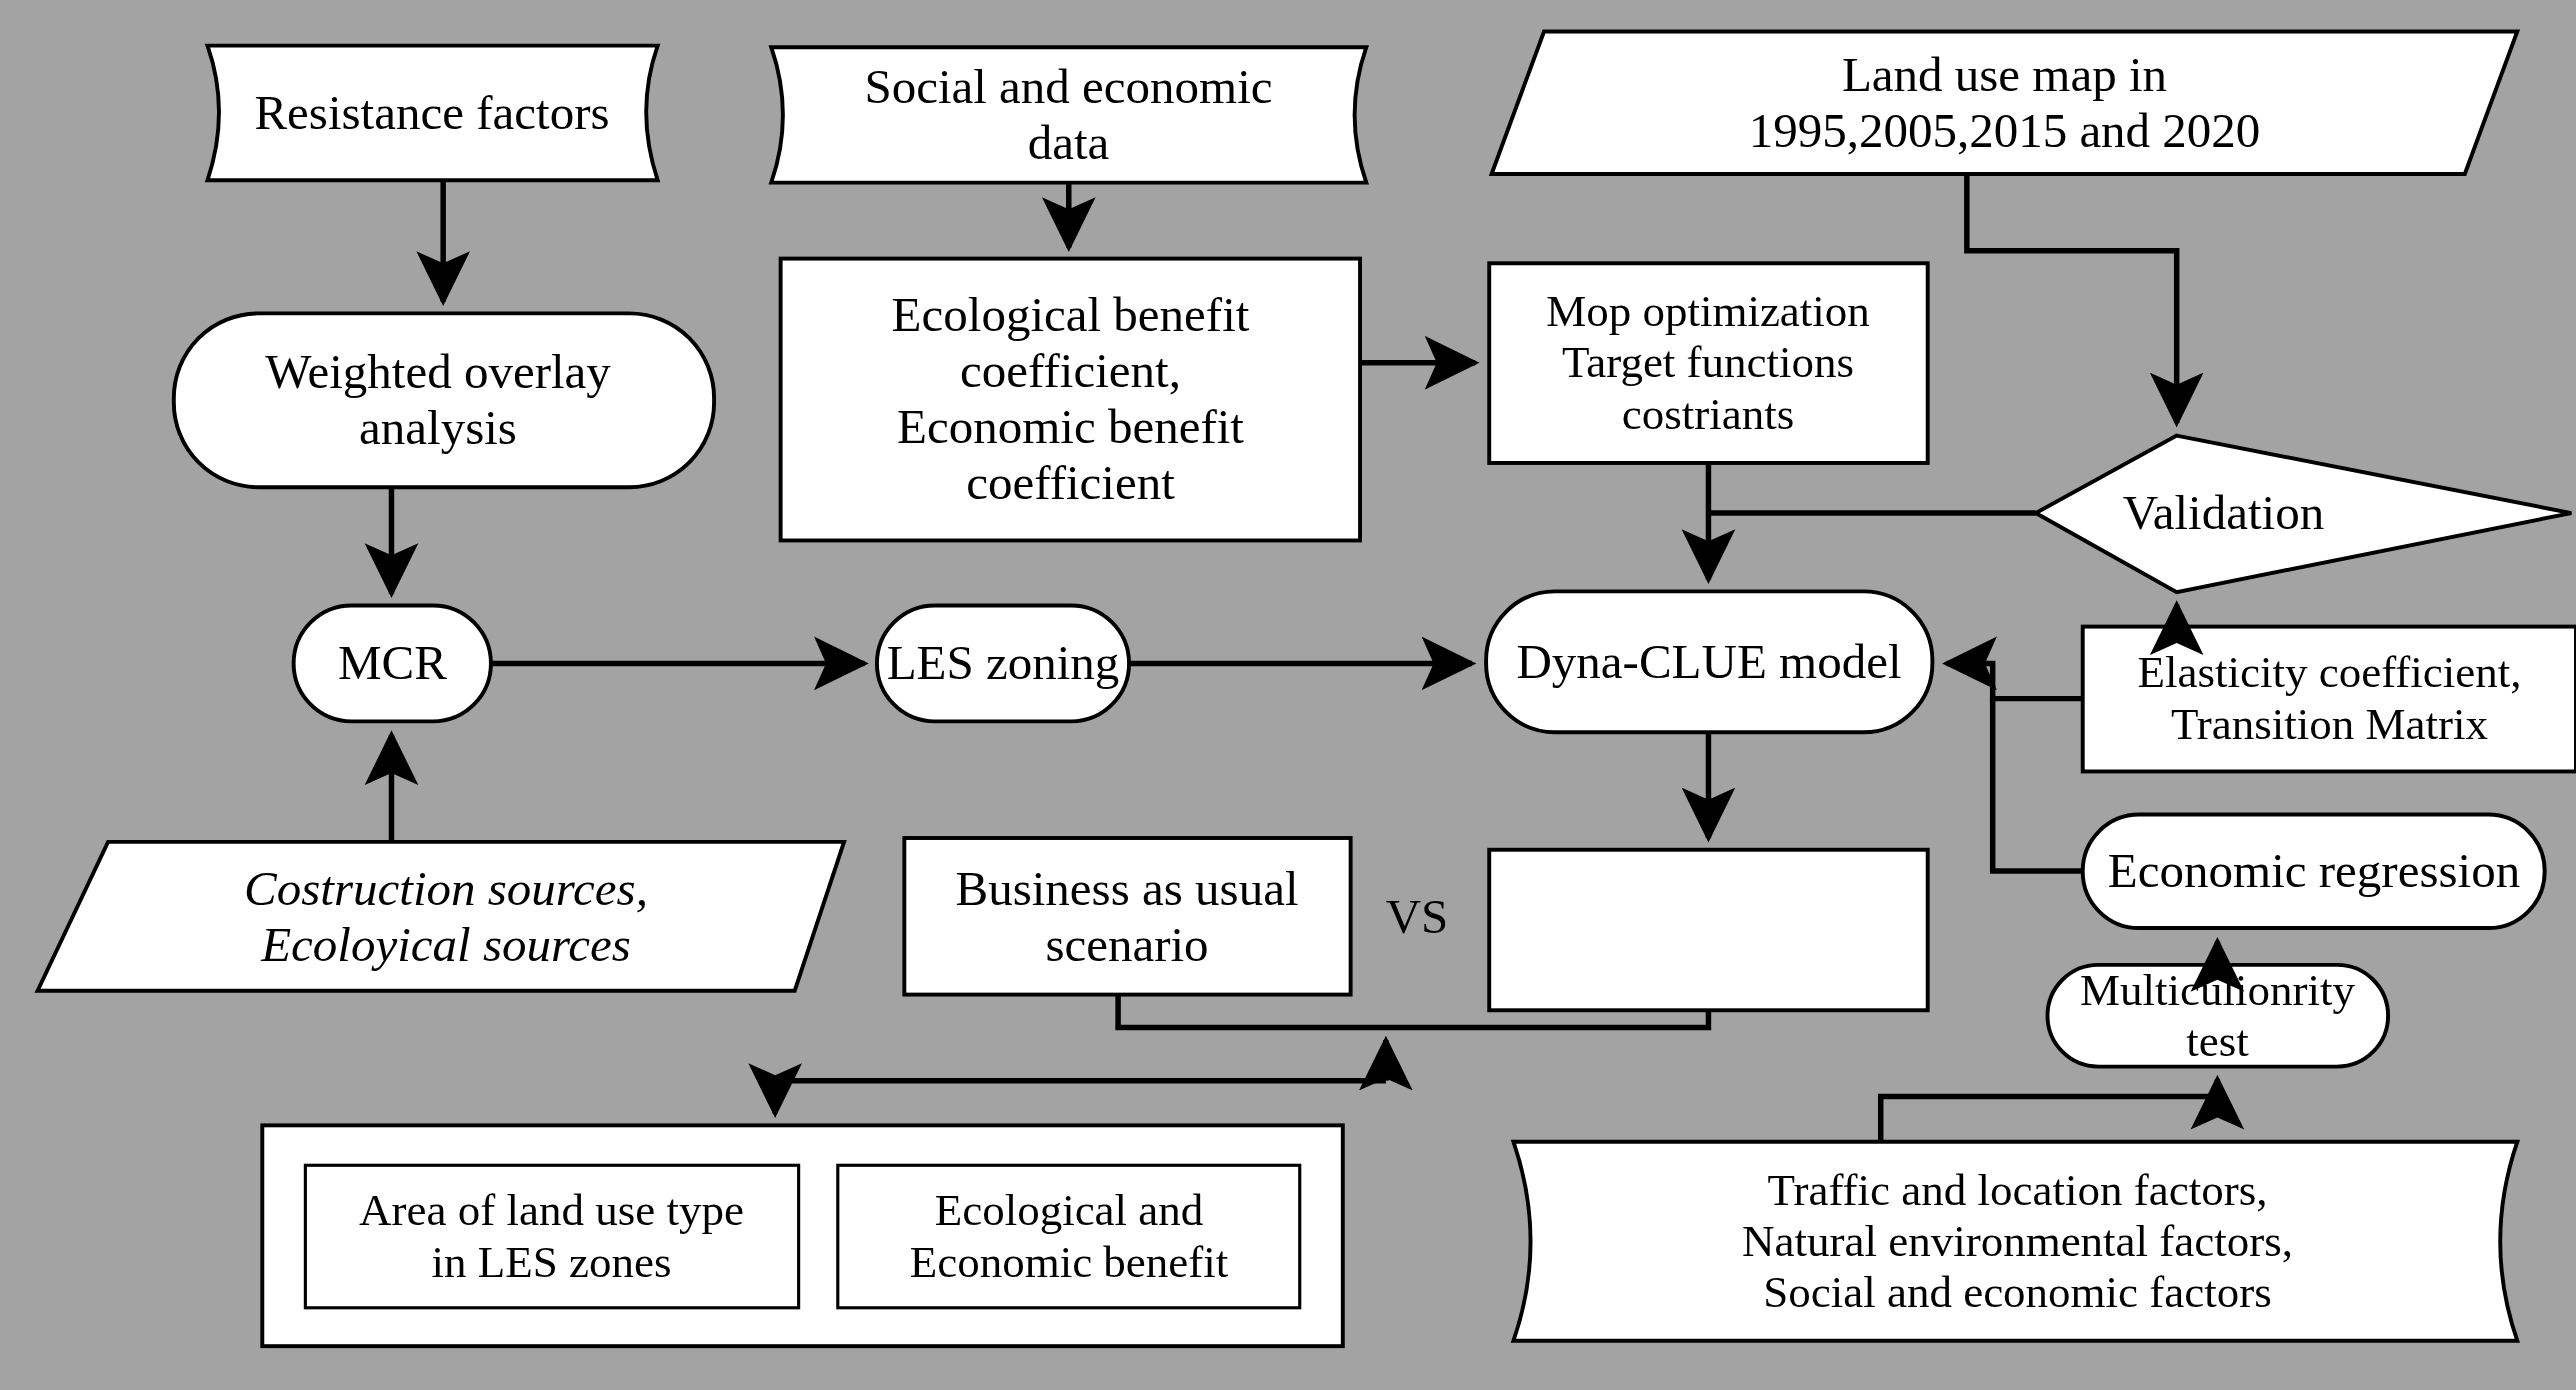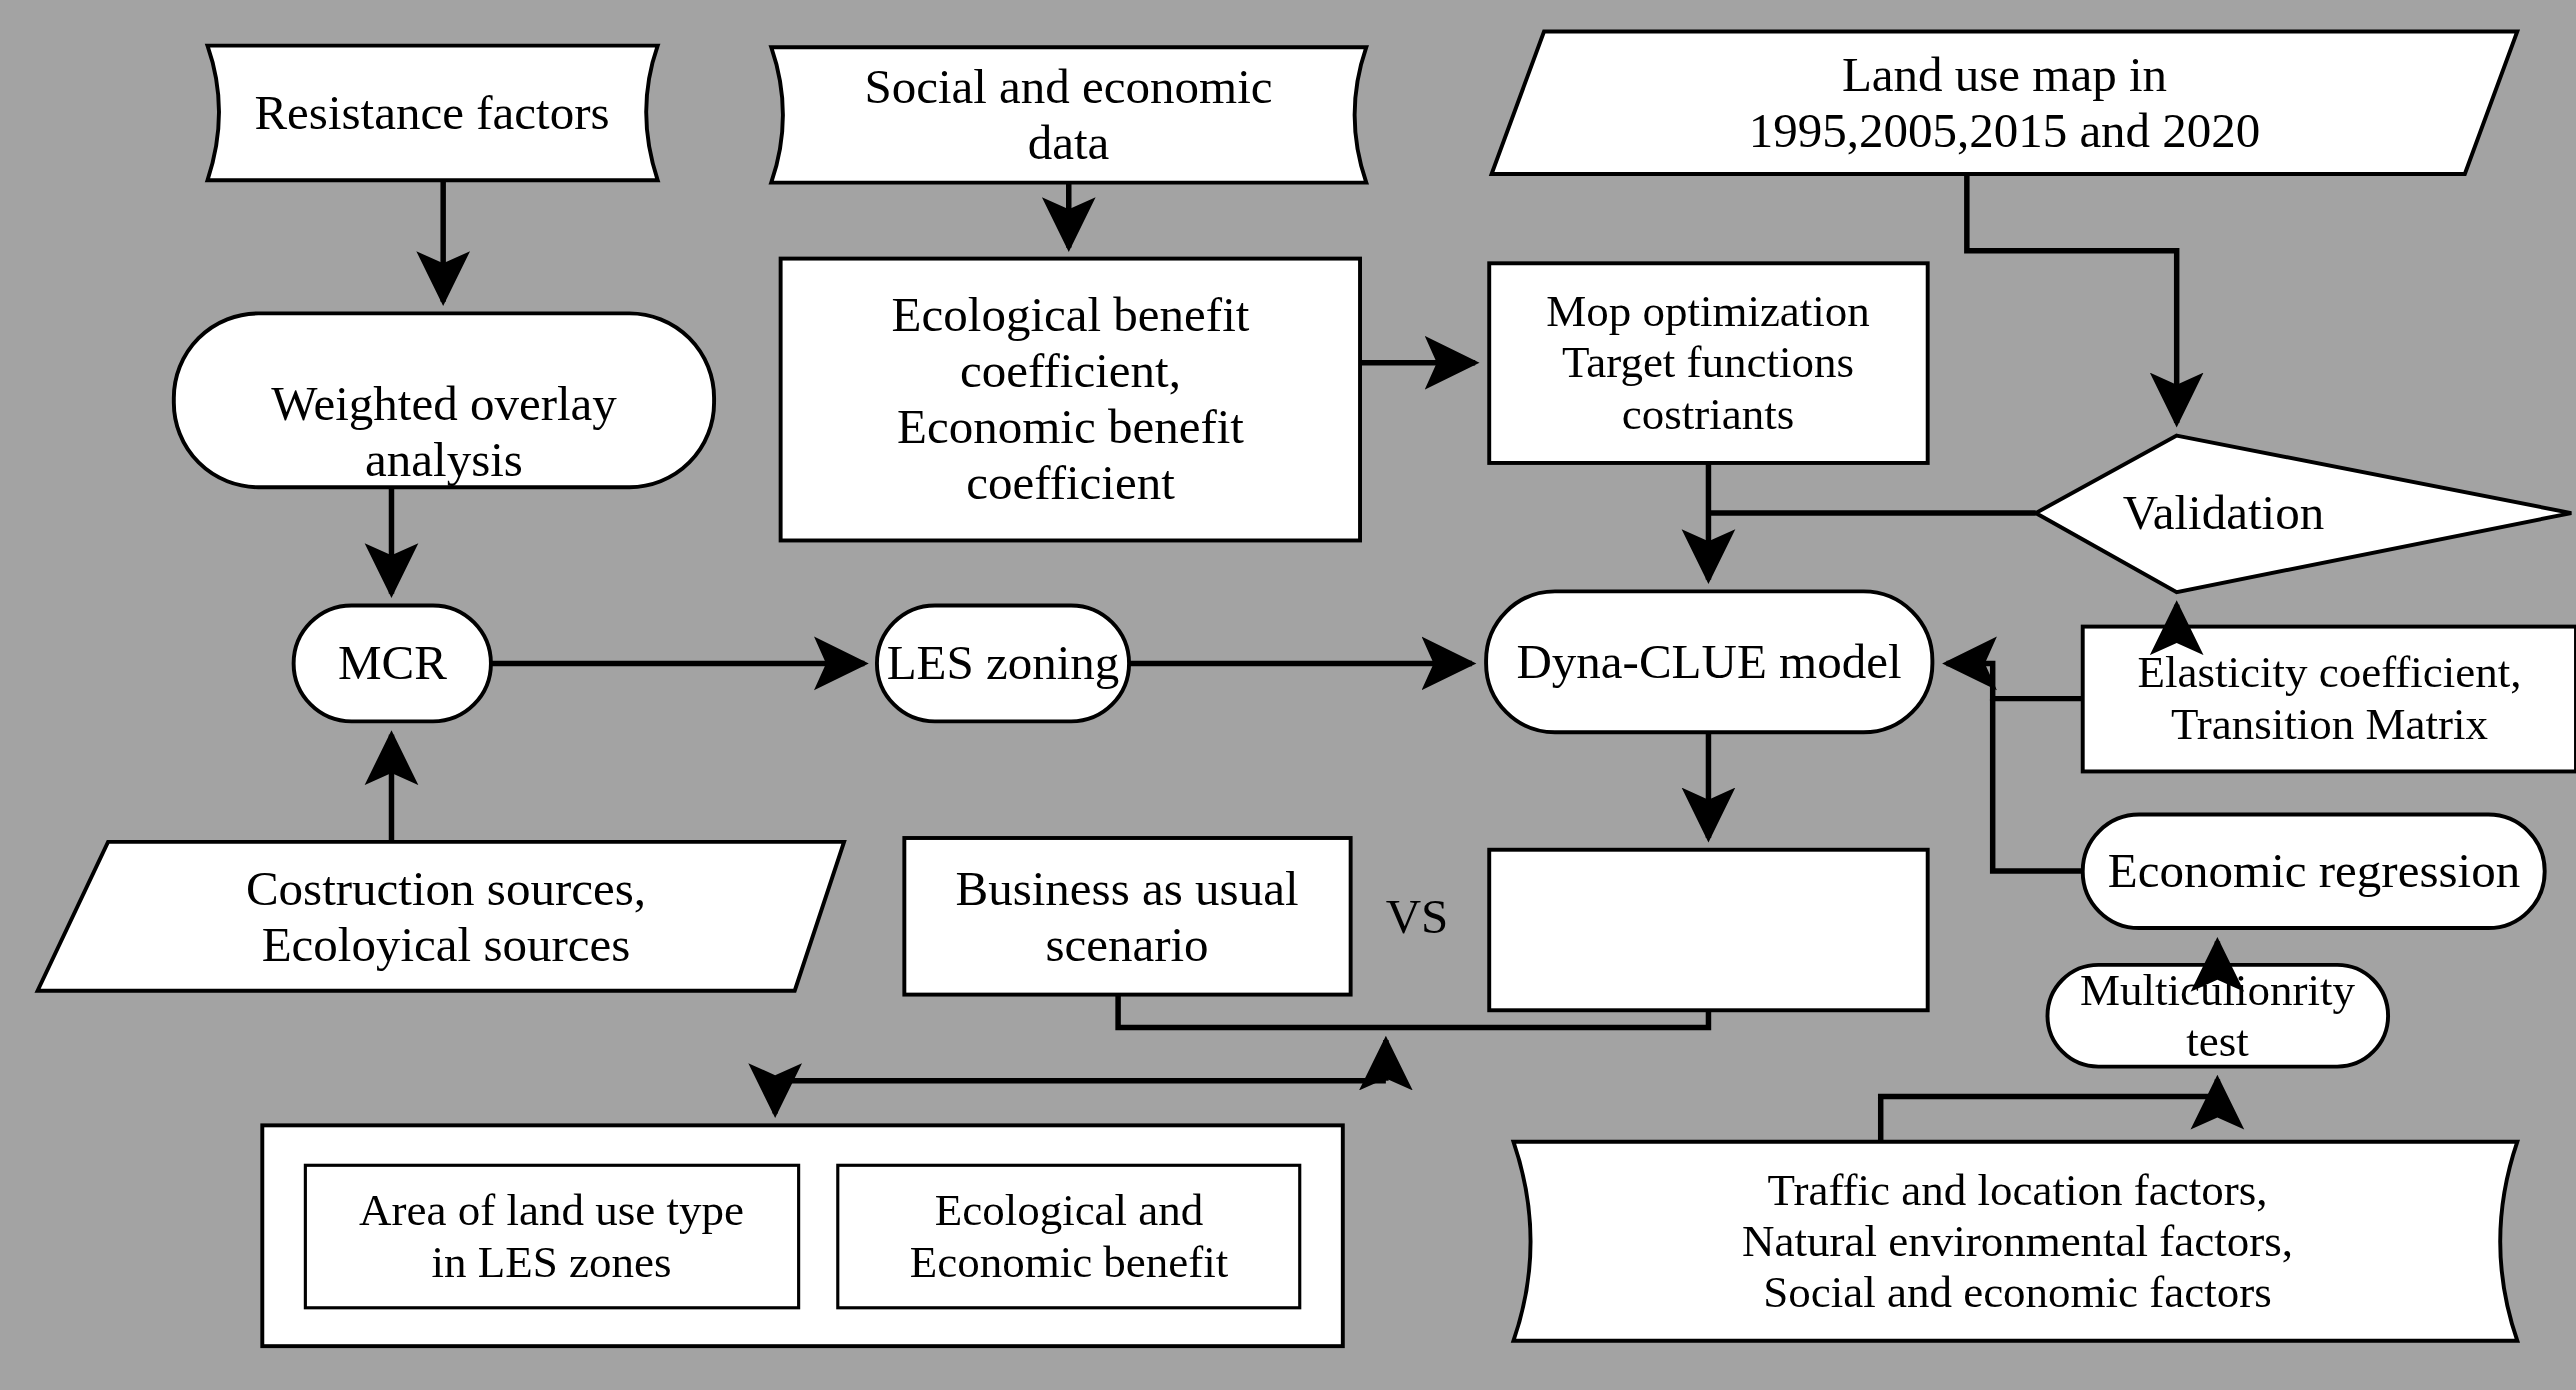--- a/index.html
+++ b/index.html
@@ -109,21 +109,21 @@
   </svg>
 
   <div class="lbl s62" style="left:207px;top:45px;width:450px;height:135px;">Resistance factors</div>
 
   <div class="lbl s62" style="left:771px;top:47px;width:595px;height:135px;">Social and economic
 data</div>
 
   <div class="lbl s62" style="left:1519px;top:31px;width:971px;height:143px;">Land use map in
 1995,2005,2015 and 2020</div>
 
-  <div class="lbl s62" style="left:174px;top:313px;width:540px;height:174px;margin-top:32px;">Weighted overlay
+  <div class="lbl s62" style="left:168px;top:313px;width:540px;height:174px;">Weighted overlay
 analysis</div>
 
   <div class="lbl s62" style="left:781px;top:258px;width:579px;height:282px;">Ecological benefit
 coefficient,
 Economic benefit
 coefficient</div>
 
   <div class="lbl s62" style="left:2059px;top:470px;width:329px;height:86px;">Validation</div>
 
   <div class="lbl s58" style="left:1489px;top:263px;width:438px;height:200px;">Mop optimization
@@ -132,21 +132,21 @@
 
   <div class="lbl s62" style="left:877px;top:605px;width:252px;height:116px;">LES zoning</div>
 
   <div class="lbl s62" style="left:294px;top:605px;width:197px;height:116px;">MCR</div>
 
   <div class="lbl s62 bold" style="left:1486px;top:591px;width:446px;height:141px;">Dyna-CLUE model</div>
 
   <div class="lbl s58" style="left:2083px;top:626px;width:493px;height:145px;">Elasticity coefficient,
 Transition Matrix</div>
 
-  <div class="lbl s62" style="left:78px;top:842px;width:736px;height:149px;">Costruction sources,
+  <div class="lbl s62" style="left:78px;top:842px;width:736px;height:149px;font-style:italic;">Costruction sources,
 Ecoloyical sources</div>
 
   <div class="lbl s62" style="left:904px;top:838px;width:446px;height:157px;">Business as usual
 scenario</div>
 
   <div class="lbl s62" style="left:1362px;top:889px;width:110px;height:55px;">VS</div>
 
 
   <div class="lbl s62" style="left:2083px;top:814px;width:462px;height:114px;">Economic regression</div>
 

